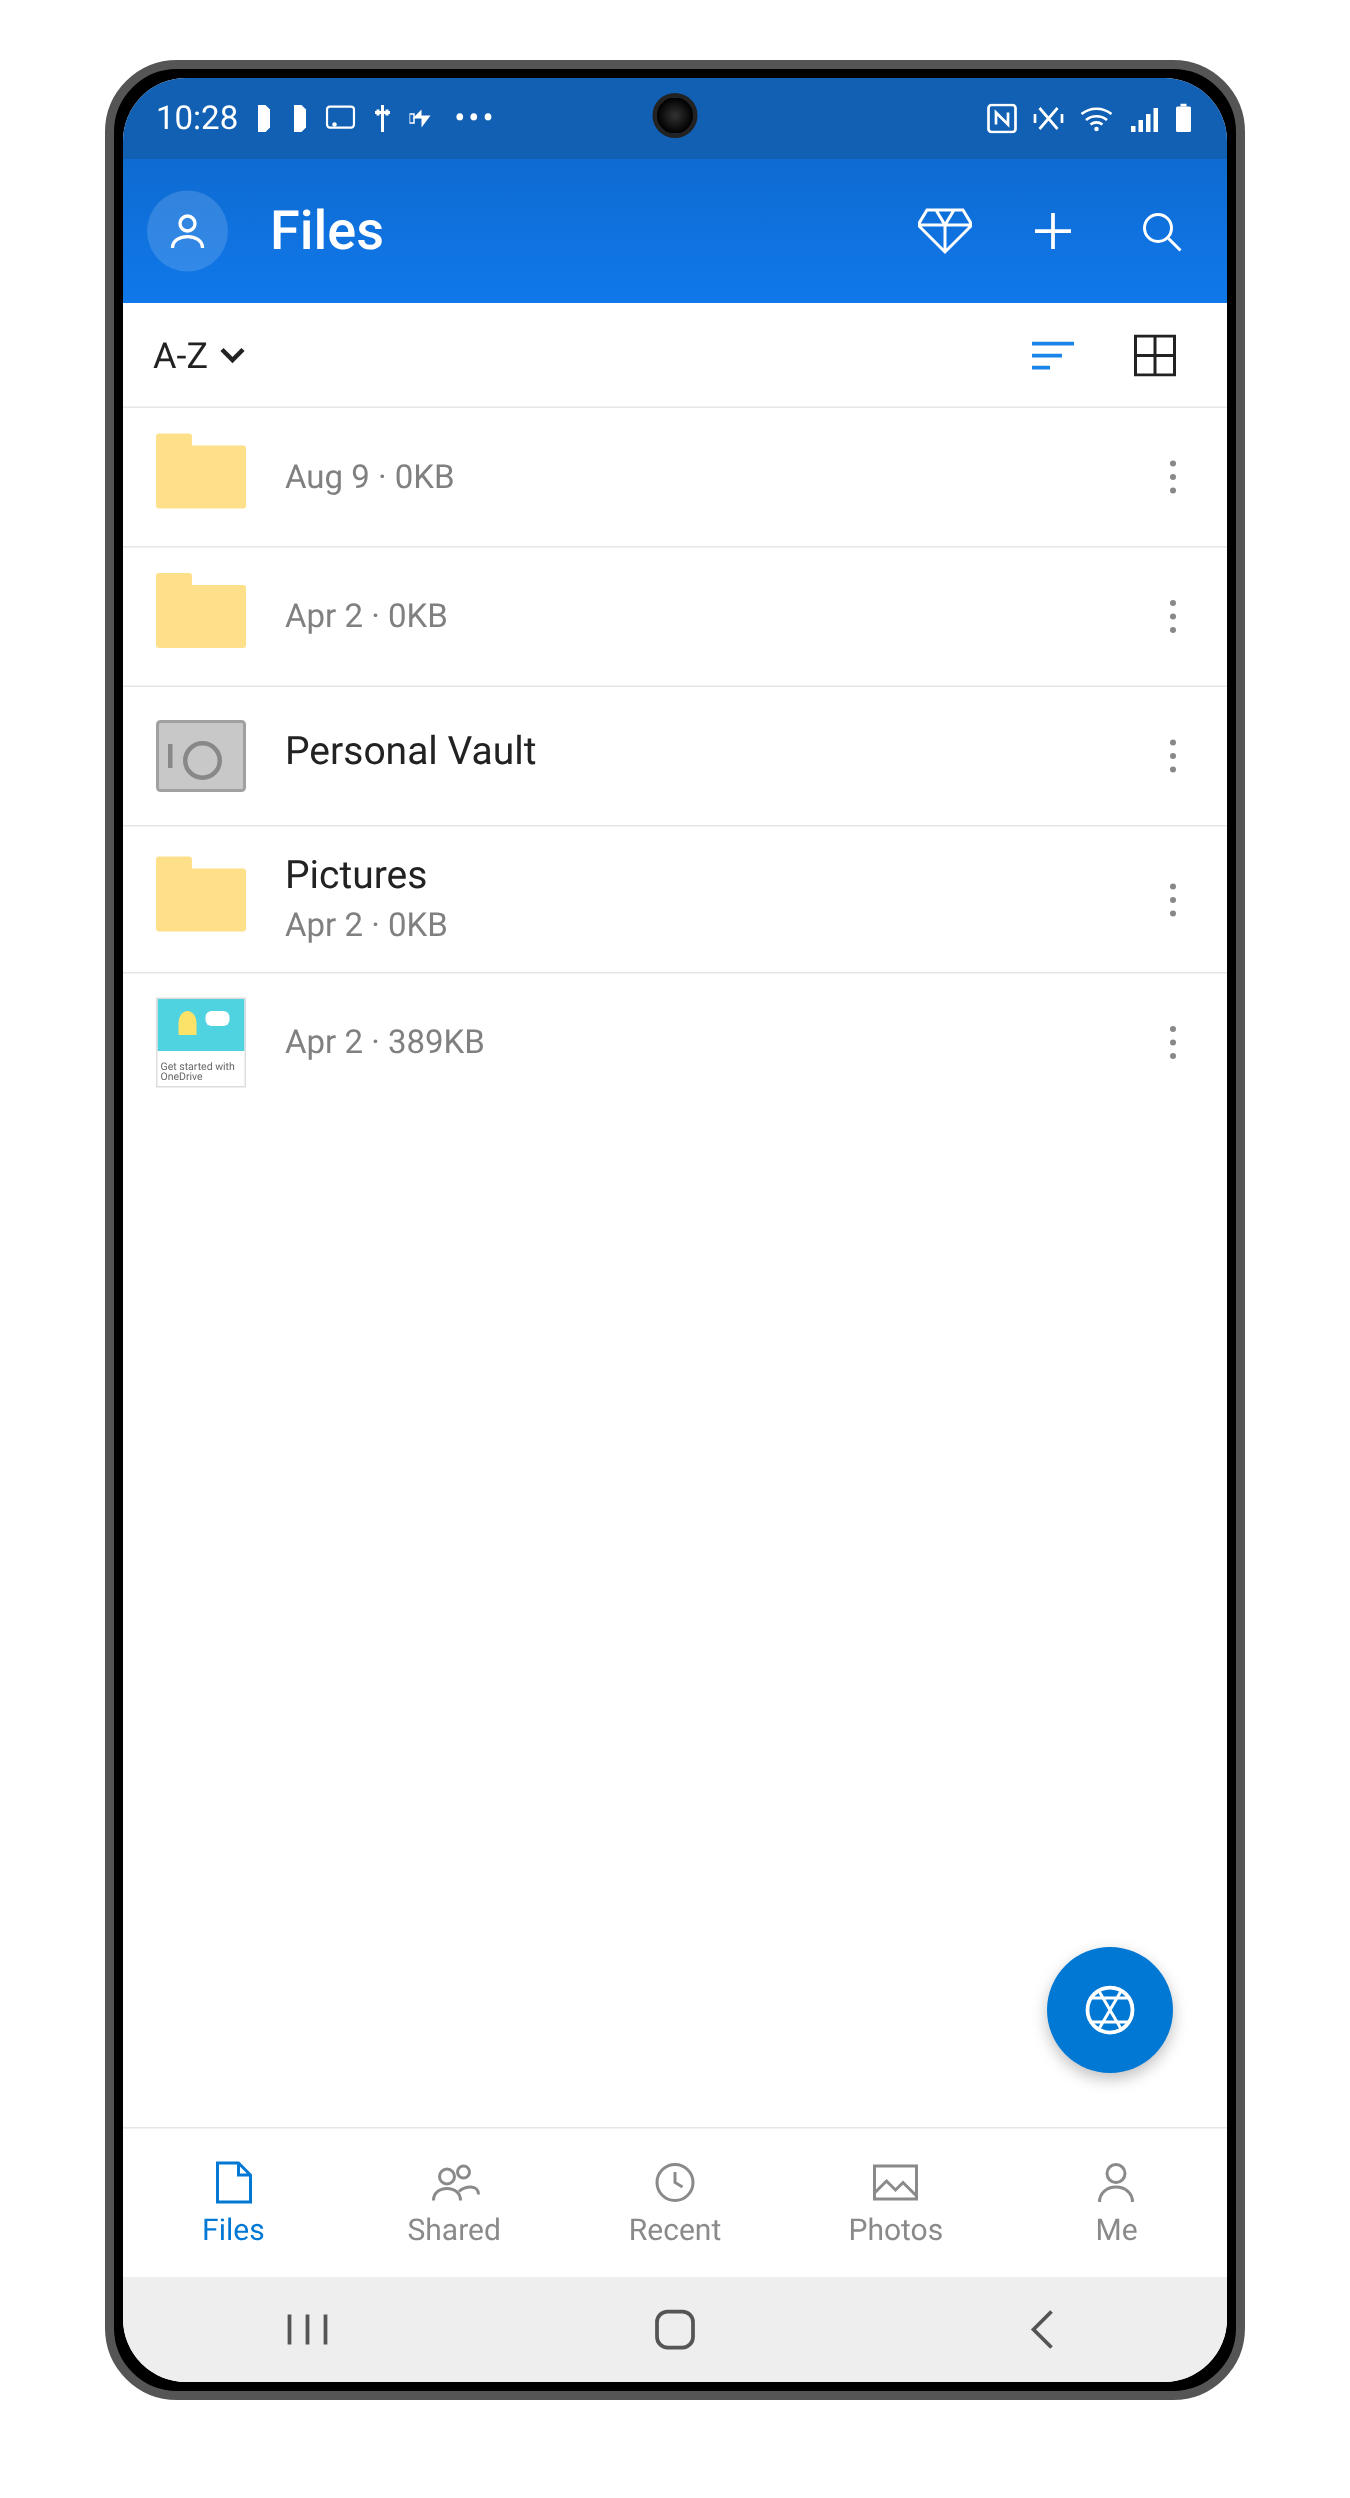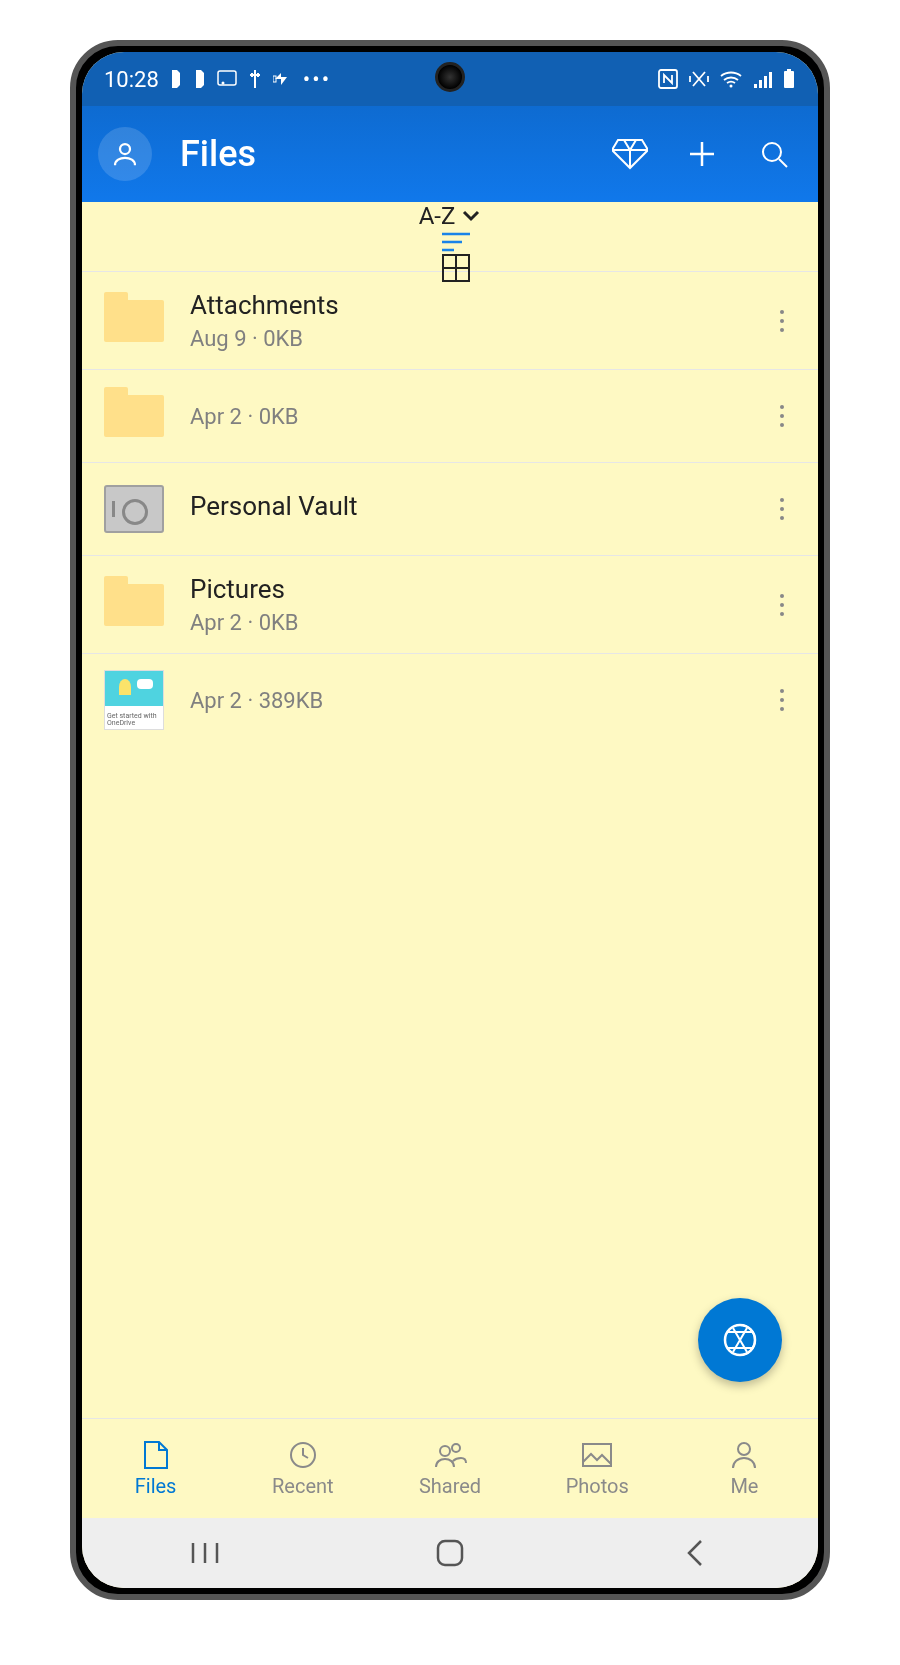--- a/index.html
+++ b/index.html
@@ -18,21 +18,21 @@
     border-radius: 48px;
     background: #000;
     position: relative;
     overflow: hidden;
     margin: 40px auto;
   }
   .screen {
     position: absolute;
     inset: 6px;
     border-radius: 42px;
-    background: #fef9c3;
+    background: #ffffff;
     overflow: hidden;
     display: flex;
     flex-direction: column;
   }
   .camera {
     position: absolute;
     top: 16px;
     left: 50%;
     transform: translateX(-50%);
     width: 30px; height: 30px;
@@ -86,21 +86,20 @@
     display: flex; align-items: center; justify-content: center;
     flex: 0 0 auto;
   }
   
   .sort-row {
     height: 70px;
     display: flex;
     align-items: center;
     padding: 0 20px;
     border-bottom: 1px solid #e6e6e6;
-    flex-direction: column;
   }
   .sort-label {
     font-size: 24px;
     color: #222;
     display: flex;
     align-items: center;
     gap: 6px;
   }
   .sort-spacer { flex: 1; }
   .sort-action {
@@ -371,21 +370,20 @@
       </div>
     </div>
 
     <div class="file-list">
 
       <div class="file-item">
         <div class="file-icon">
             <div class="folder-shape"></div>
           </div>
         <div class="file-info">
-          <div class="file-name">Attachments</div>
           <div class="file-meta">Aug 9 · 0KB</div>
         </div>
         <div class="file-more">
           <svg width="6" height="24" viewBox="0 0 6 24">
               <circle cx="3" cy="3" r="2" fill="#888"></circle>
               <circle cx="3" cy="12" r="2" fill="#888"></circle>
               <circle cx="3" cy="21" r="2" fill="#888"></circle>
             </svg>
         </div>
       </div>
@@ -469,36 +467,36 @@
       <div class="nav-item active">
         <div class="nav-icon">
           <svg width="26" height="30" viewBox="0 0 26 30">
               <path d="M2 2h14l8 8v18H2V2z M16 2v8h8" fill="none" stroke="#0078d4" stroke-width="2"></path>
             </svg>
         </div>
         <span>Files</span>
       </div>
       <div class="nav-item">
         <div class="nav-icon">
-          <svg width="30" height="30" viewBox="0 0 30 30">
-              <circle cx="15" cy="15" r="12" fill="none" stroke="#8a8a8a" stroke-width="2"></circle>
-              <path d="M15 8v7l5 3" fill="none" stroke="#8a8a8a" stroke-width="2"></path>
-            </svg>
-        </div>
-        <span>Recent</span>
-      </div>
-      <div class="nav-item">
-        <div class="nav-icon">
           <svg width="34" height="28" viewBox="0 0 34 28">
               <circle cx="12" cy="10" r="5" fill="none" stroke="#8a8a8a" stroke-width="2"></circle>
               <circle cx="23" cy="7" r="4" fill="none" stroke="#8a8a8a" stroke-width="2"></circle>
               <path d="M3 26c0-5 4-8 9-8s9 3 9 8M20 20c2-2 5-3 8-3 3 0 5 2 5 5" fill="none" stroke="#8a8a8a" stroke-width="2"></path>
             </svg>
         </div>
         <span>Shared</span>
+      </div>
+      <div class="nav-item">
+        <div class="nav-icon">
+          <svg width="30" height="30" viewBox="0 0 30 30">
+              <circle cx="15" cy="15" r="12" fill="none" stroke="#8a8a8a" stroke-width="2"></circle>
+              <path d="M15 8v7l5 3" fill="none" stroke="#8a8a8a" stroke-width="2"></path>
+            </svg>
+        </div>
+        <span>Recent</span>
       </div>
       <div class="nav-item">
         <div class="nav-icon">
           <svg width="32" height="26" viewBox="0 0 32 26">
               <rect x="2" y="2" width="28" height="22" fill="none" stroke="#8a8a8a" stroke-width="2"></rect>
               <path d="M2 20l8-8 6 6 5-5 9 9" fill="none" stroke="#8a8a8a" stroke-width="2"></path>
             </svg>
         </div>
         <span>Photos</span>
       </div>

